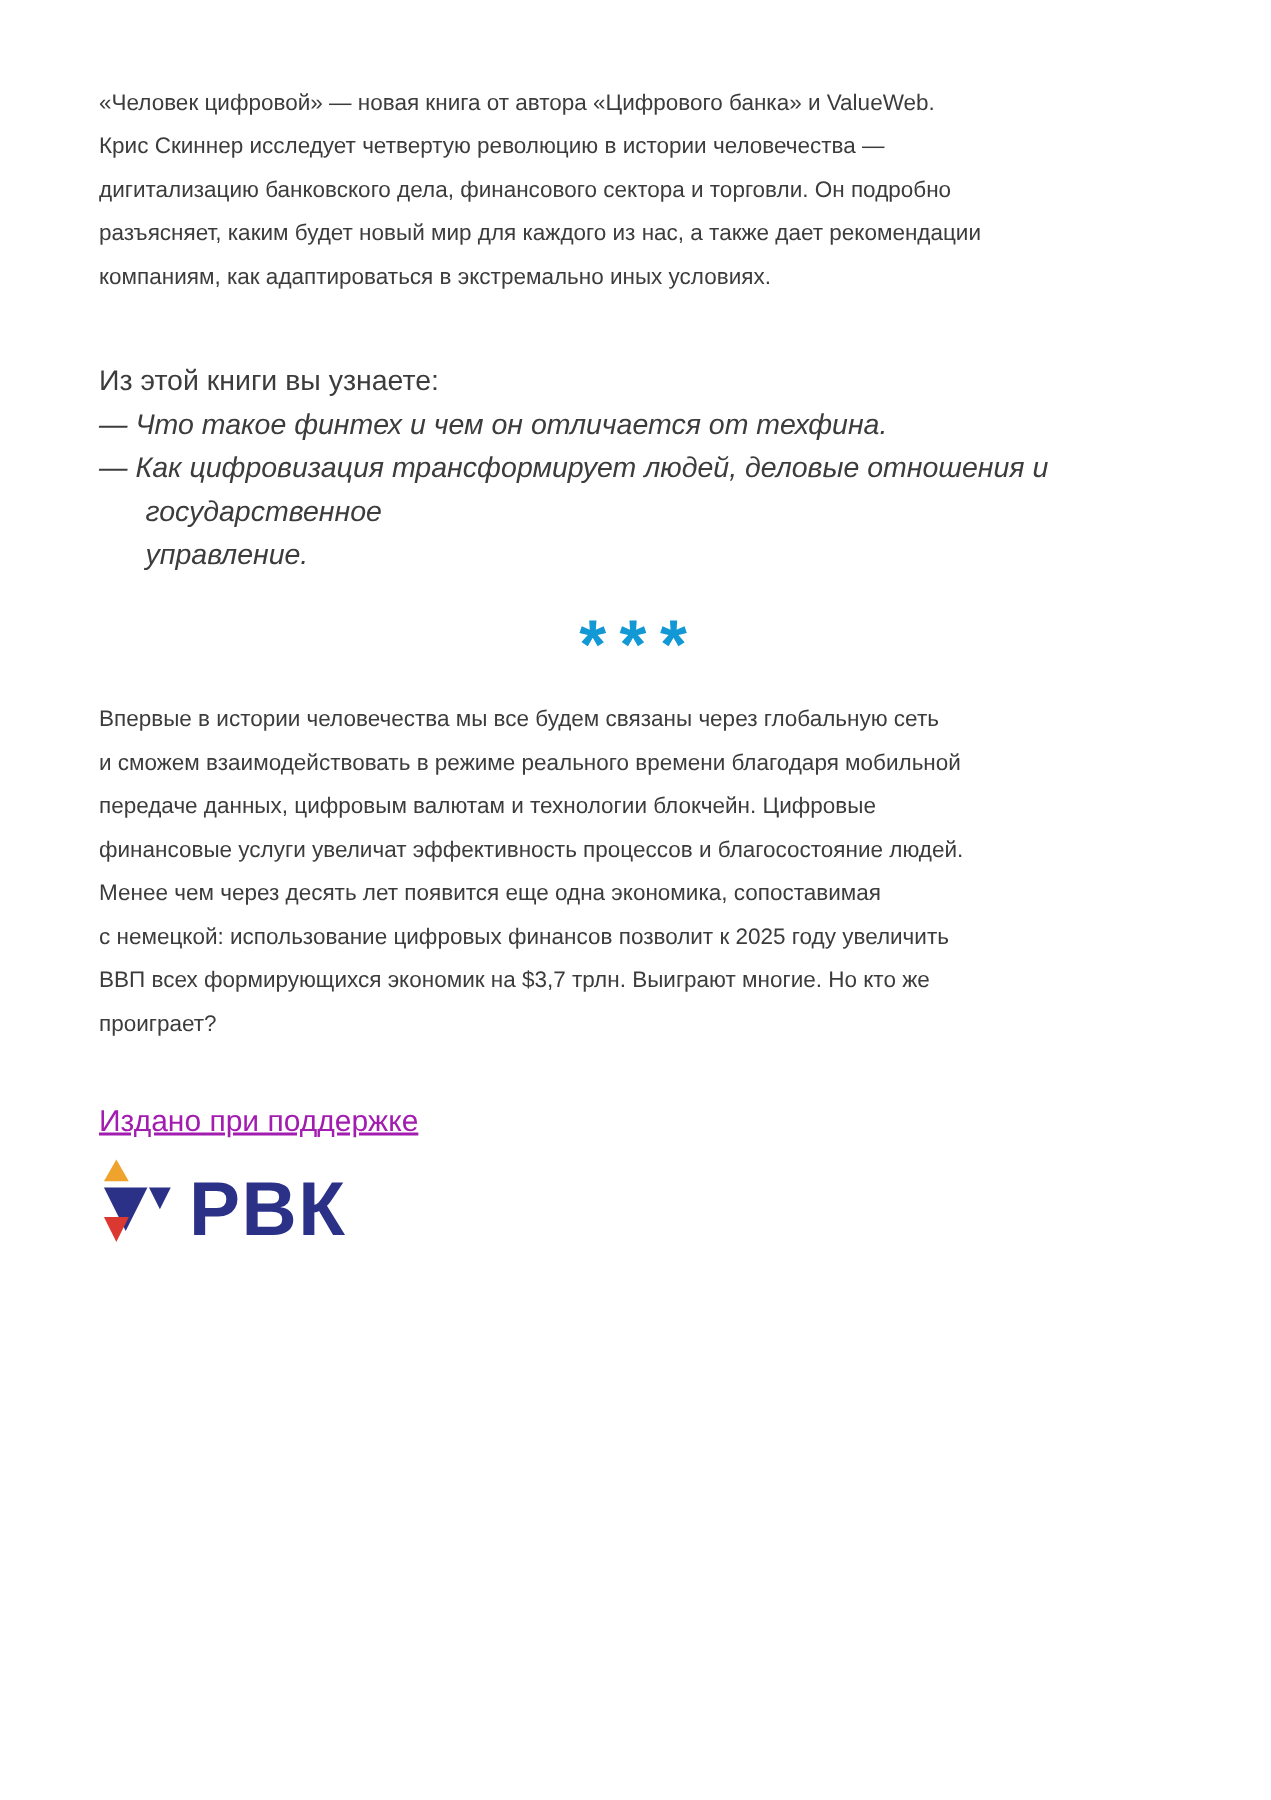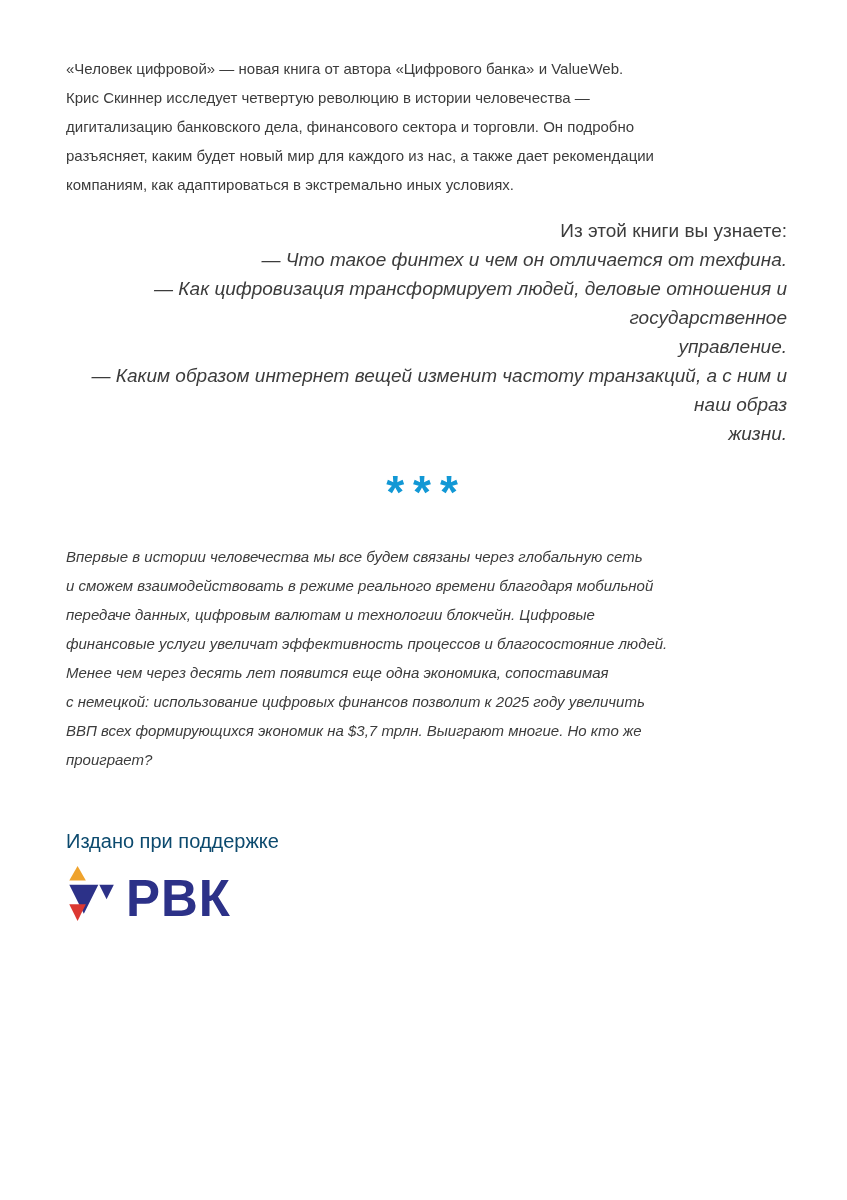--- a/index.html
+++ b/index.html
@@ -4,34 +4,34 @@
 <style>
   html,body{margin:0;padding:0;}
   body{
     width:847px;height:1200px;overflow:hidden;background:#ffffff;
     font-family:"Liberation Sans","DejaVu Sans",sans-serif;
     color:#3c3c3c;
   }
   .page{padding:54px 60px 0 66px;position:relative;width:721px;}
   .prewrap{white-space:pre-line;}
   .para{font-size:15px;line-height:29px;margin:0;max-width:718px;}
-  .para-2{margin-top:28px;font-style:italic;}
-  .learn{margin-top:17px;font-size:19px;line-height:29px;text-align:right;}
+  .para-2{margin-top:14px;}
+  .learn{margin-top:41px;font-size:19px;line-height:29px;}
   .learn-intro{margin:0;}
   ul.learn-list{list-style:none;margin:0;padding:0;}
   ul.learn-list li{
     padding-left:31px;text-indent:-31px;margin:0;
     font-size:19px;line-height:29px;max-width:718px;font-style:italic;
   }
   .stars{
     margin-top:22px;height:44px;text-align:center;
     font-size:46px;letter-spacing:9px;line-height:44px;
     font-weight:bold;
   }
-  .support-label{margin-top:54px;font-size:20px;line-height:26px;color:#0c4a6e;}
+  .support-label{margin-top:38px;font-size:20px;line-height:26px;color:#a21caf;text-decoration:underline;}
   .rvk{margin-top:9px;display:flex;align-items:flex-end;gap:12px;height:60px;}
   .rvk svg{display:block;}
   .rvk-text{
     font-size:51px;font-weight:bold;letter-spacing:1px;
     line-height:0.88;margin-bottom:1px;
   }
 </style>
 </head>
 <body>
 
@@ -42,22 +42,20 @@
 дигитализацию банковского дела, финансового сектора и торговли. Он подробно
 разъясняет, каким будет новый мир для каждого из нас, а также дает рекомендации
 компаниям, как адаптироваться в экстремально иных условиях.</p>
 
   <div class="learn">
     <p class="learn-intro">Из этой книги вы узнаете:</p>
     <ul class="learn-list">
       <li class="prewrap">— Что такое финтех и чем он отличается от техфина.</li>
       <li class="prewrap">— Как цифровизация трансформирует людей, деловые отношения и государственное
 управление.</li>
-      <li class="prewrap">— Каким образом интернет вещей изменит частоту транзакций, а с ним и наш образ
-жизни.</li>
     </ul>
   </div>
 
   <div class="stars" style="color:#1298d5;">***</div>
 
   <p class="para para-2 prewrap">Впервые в истории человечества мы все будем связаны через глобальную сеть
 и сможем взаимодействовать в режиме реального времени благодаря мобильной
 передаче данных, цифровым валютам и технологии блокчейн. Цифровые
 финансовые услуги увеличат эффективность процессов и благосостояние людей.
 Менее чем через десять лет появится еще одна экономика, сопоставимая

